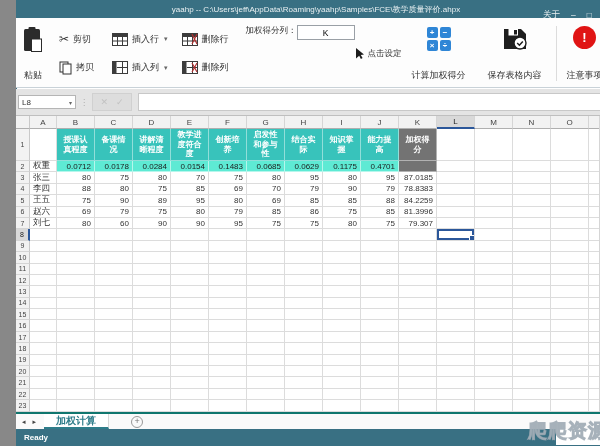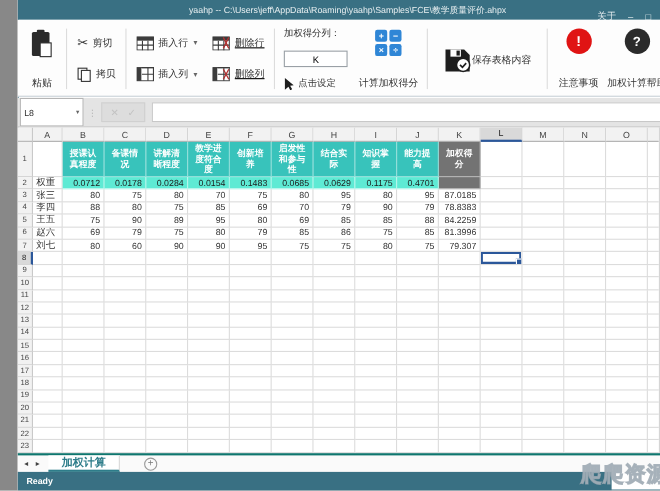--- a/index.html
+++ b/index.html
@@ -19,41 +19,41 @@
   .toolbar { position:absolute; top:18px; left:0; width:600px; height:70px; background:#FDFDFD;
              border-bottom:1px solid #C9D2D8; display:flex; align-items:stretch; padding:5px 6px 3px 6px; }
   .sep { width:1px; background:#DCDCDC; margin:3px 6px; }
   .tb-label { font-size:9px; color:#333; white-space:nowrap; }
   .btn-big { display:flex; flex-direction:column; align-items:center; justify-content:space-between;
              width:42px; padding:3px 0 2px 0; }
   .stack2 { display:flex; flex-direction:column; justify-content:space-around; padding:2px 0; }
   .mini-btn { display:flex; align-items:center; gap:4px; padding:2px 3px; }
   .scissors { font-size:12px; color:#333; line-height:1; }
   .chev { font-size:7px; color:#666; margin-left:1px; }
-  .grp-weight { display:flex; flex-direction:column; justify-content:space-between; padding:2px 2px; }
+  .grp-weight { display:flex; flex-direction:row; justify-content:space-between; padding:2px 2px; }
   .w-input { width:58px; height:15px; border:1px solid #9AA0A6; background:#fff; font-size:8.5px;
              text-align:center; font-family:"Liberation Sans",sans-serif; }
   .click-set { display:flex; align-items:center; gap:3px; }
   .grp-calc { display:flex; flex-direction:column; align-items:center; justify-content:space-between; padding:4px 2px 2px 2px; }
   .calc-grid { display:grid; grid-template-columns:11px 11px; grid-template-rows:11px 11px; gap:2px; }
   .calc-grid span { background:#2F86D6; color:#fff; font-size:8px; font-weight:bold; border-radius:2px;
                     display:flex; align-items:center; justify-content:center; line-height:1; }
-  .grp-save { display:flex; flex-direction:row; align-items:center; justify-content:space-between; padding:4px 8px 2px 8px; }
+  .grp-save { display:flex; flex-direction:column; align-items:center; justify-content:space-between; padding:4px 8px 2px 8px; }
   .right-grp { margin-left:auto; display:flex; }
   .circle-btn { display:flex; flex-direction:column; align-items:center; justify-content:space-between; padding:3px 4px 2px 4px; }
   .c-ic { width:23px; height:23px; border-radius:50%; color:#fff; font-weight:bold;
           display:flex; align-items:center; justify-content:center; }
   .c-red { background:#E01414; font-size:13px; }
   .c-dark { background:#2b2b2b; font-size:12px; }
 
   
   .fbar { position:absolute; top:89px; left:0; width:600px; height:27px; background:#E4E4E4;
           border-bottom:1px solid #BFBFBF; display:flex; align-items:center; padding:0 2px; }
   .namebox { width:58px; height:14px; background:#fff; border:1px solid #B5B5B5; display:flex;
-             align-items:center; font-size:8px; color:#333; padding:12px 3px; justify-content:space-between; }
+             align-items:center; font-size:8px; color:#333; padding:0 3px; justify-content:space-between; }
   .nb-chev { font-size:6px; color:#666; }
   .fb-dots { color:#AAA; font-size:8px; margin:0 4px; letter-spacing:0; }
   .fb-btns { width:40px; height:18px; background:#DDD; border:1px solid #D0D0D0; display:flex;
              align-items:center; justify-content:center; gap:8px; color:#C2C2C2; font-size:9px; }
   .fb-input { flex:1; height:18px; margin:0 2px 0 6px; border:1px solid #C8C8C8; background:#fff;
               font-size:9px; font-family:"Liberation Sans",sans-serif; }
 
   
   .gridwrap { position:absolute; top:116px; left:0; width:583px; height:296px; overflow:hidden; background:#fff; }
   .grow { display:flex; height:11.4px; }
@@ -172,21 +172,21 @@
         <svg width="16" height="13" viewBox="0 0 16 13">
           <rect x="0.5" y="0.5" width="15" height="12" fill="#fff" stroke="#3c3c3c"></rect>
           <rect x="0.5" y="0.5" width="4" height="12" fill="#3c3c3c"></rect>
           <path d="M5 6.5h11M10.5 0.5v12M5 0.5h11" stroke="#3c3c3c" fill="none"></path>
         </svg>
         <span class="tb-label">插入列</span>
         <span class="chev">▾</span>
       </div>
     </div>
 
-    <div class="stack2" style="margin-left:8px;text-decoration:underline;">
+    <div class="stack2" style="margin-left:8px;">
       <div class="mini-btn">
         <svg width="16" height="13" viewBox="0 0 16 13">
           <rect x="0.5" y="0.5" width="15" height="12" fill="#fff" stroke="#3c3c3c"></rect>
           <rect x="0.5" y="0.5" width="15" height="3.5" fill="#3c3c3c"></rect>
           <path d="M0.5 8h15M5.5 4v9M10.5 4v9" stroke="#3c3c3c" fill="none"></path>
           <path d="M10 1l5 10M15 1l-5 10" stroke="#b03030" stroke-width="1.2" fill="none"></path>
         </svg>
         <span class="tb-label">删除行</span>
       </div>
       <div class="mini-btn">

